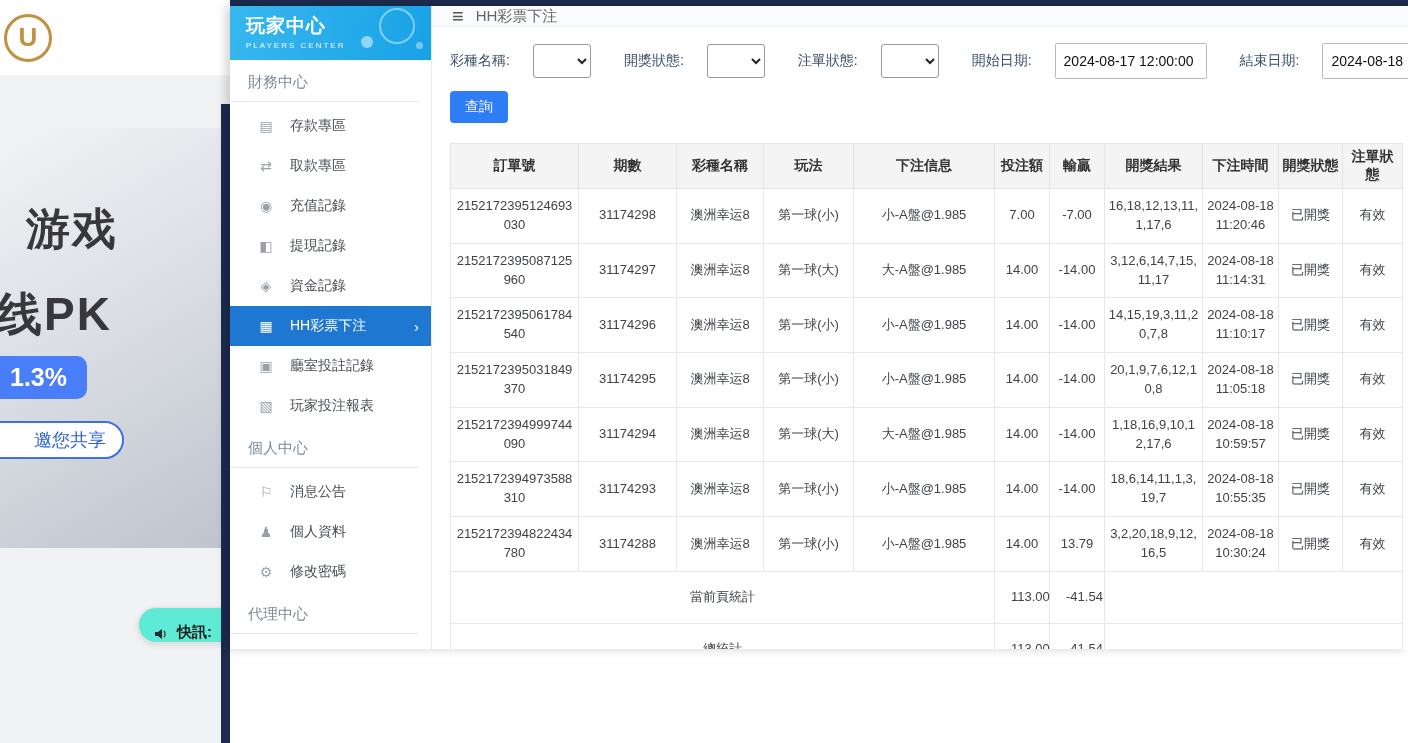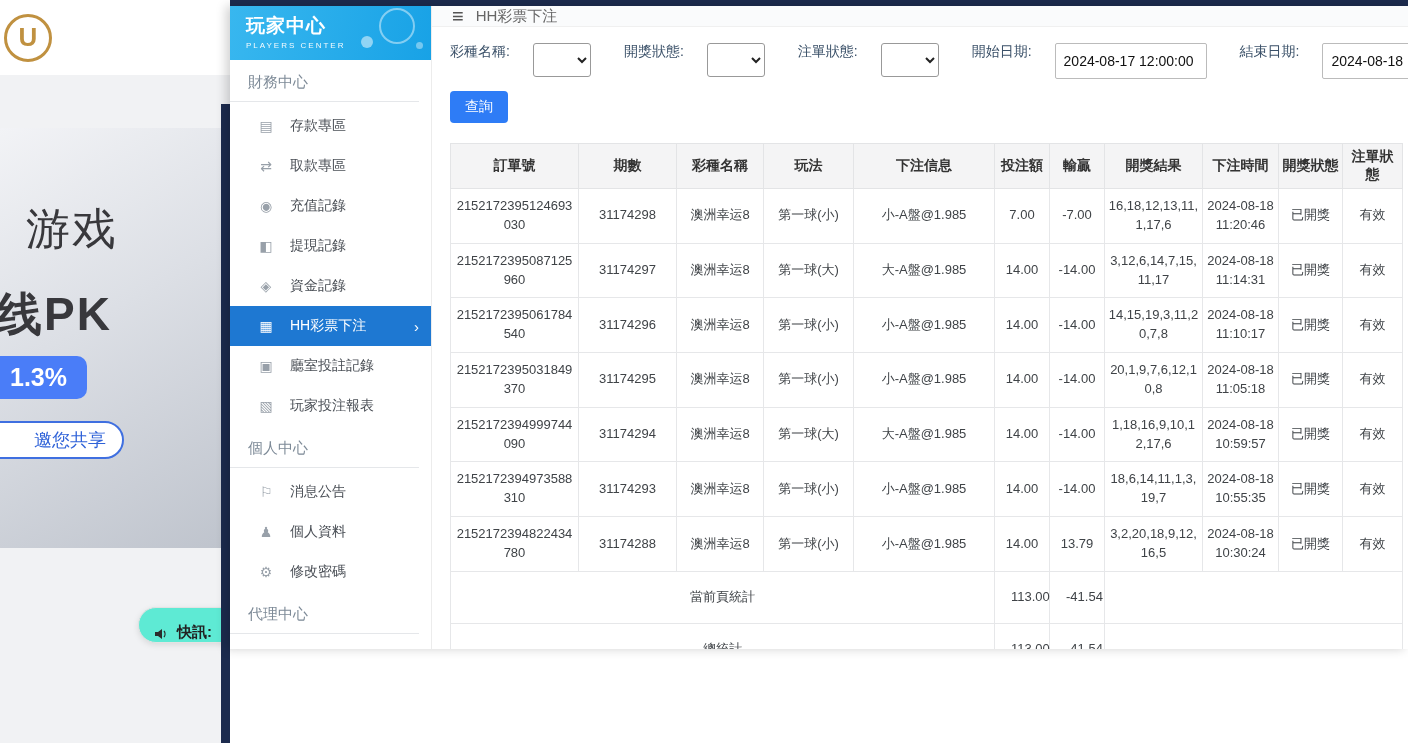--- a/index.html
+++ b/index.html
@@ -5,21 +5,21 @@
 *{margin:0;padding:0;box-sizing:border-box}
 html,body{width:1408px;height:743px}
 body{font-family:"Liberation Sans","DejaVu Sans",sans-serif;background:#fff;position:relative;overflow:hidden}
 
 
 .underlay{position:absolute;left:0;top:0;width:230px;height:100%;background:#f1f2f4}
 .logo-bar{height:75px;background:#fff;display:flex;align-items:center;padding-left:4px;gap:5px;cursor:pointer}
 .logo-circle{width:48px;height:48px;border-radius:50%;border:3px solid #c09140;color:#c09140;display:flex;align-items:center;justify-content:center;font-size:26px;font-weight:bold;flex:0 0 48px}
 .brand-text{font-size:23px;font-weight:bold;color:#a9812f;letter-spacing:.5px;white-space:nowrap}
 .banner{position:absolute;top:128px;left:0;width:222px;height:420px;background:linear-gradient(150deg,#f2f3f6 0%,#dcdfe5 45%,#bfc4cd 100%);overflow:visible}
-.banner-line1{position:absolute;top:72px;left:26px;font-size:44px;font-weight:400;color:#38383c;letter-spacing:2px}
+.banner-line1{position:absolute;top:72px;left:26px;font-size:44px;font-weight:700;color:#38383c;letter-spacing:2px}
 .banner-line2{position:absolute;top:156px;left:-4px;font-size:46px;font-weight:800;color:#38383c;letter-spacing:2px}
 .banner-badge{position:absolute;top:228px;left:-16px;background:#4a7df8;color:#fff;font-size:25px;font-weight:bold;padding:7px 20px 7px 26px;border-radius:10px}
 .banner-cta{position:absolute;top:293px;left:-34px;width:158px;height:38px;border:2px solid #3f6fe0;border-radius:20px;background:#fff;color:#2f62d8;font-size:18px;display:flex;align-items:center;justify-content:flex-end;padding-right:16px;cursor:pointer}
 .news-pill{position:absolute;top:607px;left:138px;height:36px;min-width:112px;background:#5eead4;border:1px solid #e3e3e3;border-radius:18px;box-shadow:0 2px 6px rgba(0,0,0,.10);display:flex;align-items:flex-end;gap:8px;padding:0 12px 0 14px;font-size:15px;font-weight:bold;color:#222}
 .side-strip{position:absolute;left:221px;top:104px;width:9px;height:639px;background:#1c2b4e}
 .top-strip{position:absolute;left:230px;top:0;width:1178px;height:6px;background:#1c2b4e}
 
 
 .panel{position:absolute;left:230px;top:6px;width:1178px;height:643px;background:#fff;display:flex;box-shadow:-4px 0 10px rgba(0,0,0,.18)}
 .sidebar{width:202px;flex:0 0 202px;background:#fff;border-right:1px solid #ececec;overflow:hidden}
@@ -37,21 +37,21 @@
 .menu-item.active{background:#1e78d2}
 .menu-item.active .mi-icon,.menu-item.active .mi-label{color:#fff}
 .chev{position:absolute;right:12px;color:#fff;font-size:15px}
 
 
 .main{flex:1;display:flex;flex-direction:column;background:#fff;overflow:hidden}
 .topbar{height:48px;background:#fafbfc;display:flex;align-items:center;gap:12px;padding-left:20px;border-bottom:1px solid #f0f0f0}
 .menu-toggle{font-size:20px;color:#555;cursor:pointer;line-height:1}
 .page-title{font-size:15px;color:#666}
 .content{padding:16px 8px 0 18px}
-.filters{display:flex;gap:21px;font-size:14px;color:#3a5068;white-space:nowrap}
+.filters{display:flex;align-items:center;gap:21px;font-size:14px;color:#3a5068;white-space:nowrap}
 .filter-label{margin:0 2px 0 12px}
 .filters .filter-label:first-child{margin-left:0}
 select.filter-select{height:30px;border:1px solid #999;border-radius:3px;background:#fff;font-size:14px;color:#222;padding:16px 4px;cursor:pointer}
 .sel-wide{width:96px}.sel-mid{width:64px}.sel-small{width:60px}
 input.date-input{height:30px;width:152px;border:1px solid #bbb;border-radius:2px;font-size:14px;color:#111;padding:17px 8px;font-family:inherit}
 .query-btn{margin-top:12px;width:58px;height:32px;background:#2e7cf6;color:#ffffff;border:none;border-radius:4px;font-size:14px;cursor:pointer}
 table.bet-table{margin-top:20px;border-collapse:collapse;table-layout:fixed;width:952px}
 .bet-table th{background:#f4f4f5;font-size:14px;font-weight:bold;color:#333;border:1px solid #e3e4e6;height:38px;padding:4px 2px}
 .bet-table td{border:1px solid #e6e7e9;font-size:13px;color:#3f4347;text-align:center;padding:8px 3px;line-height:1.45;vertical-align:middle}
 .bet-table td.wrap{word-break:break-all}

